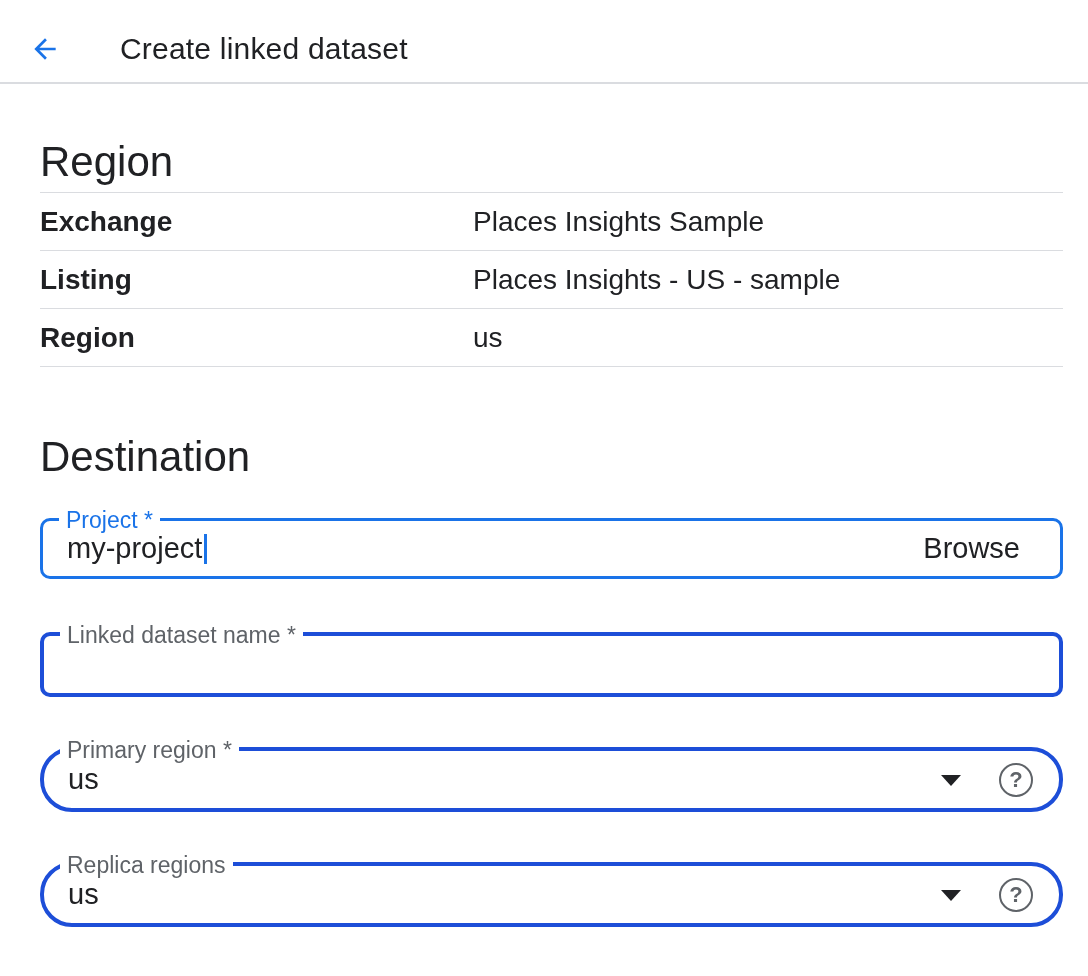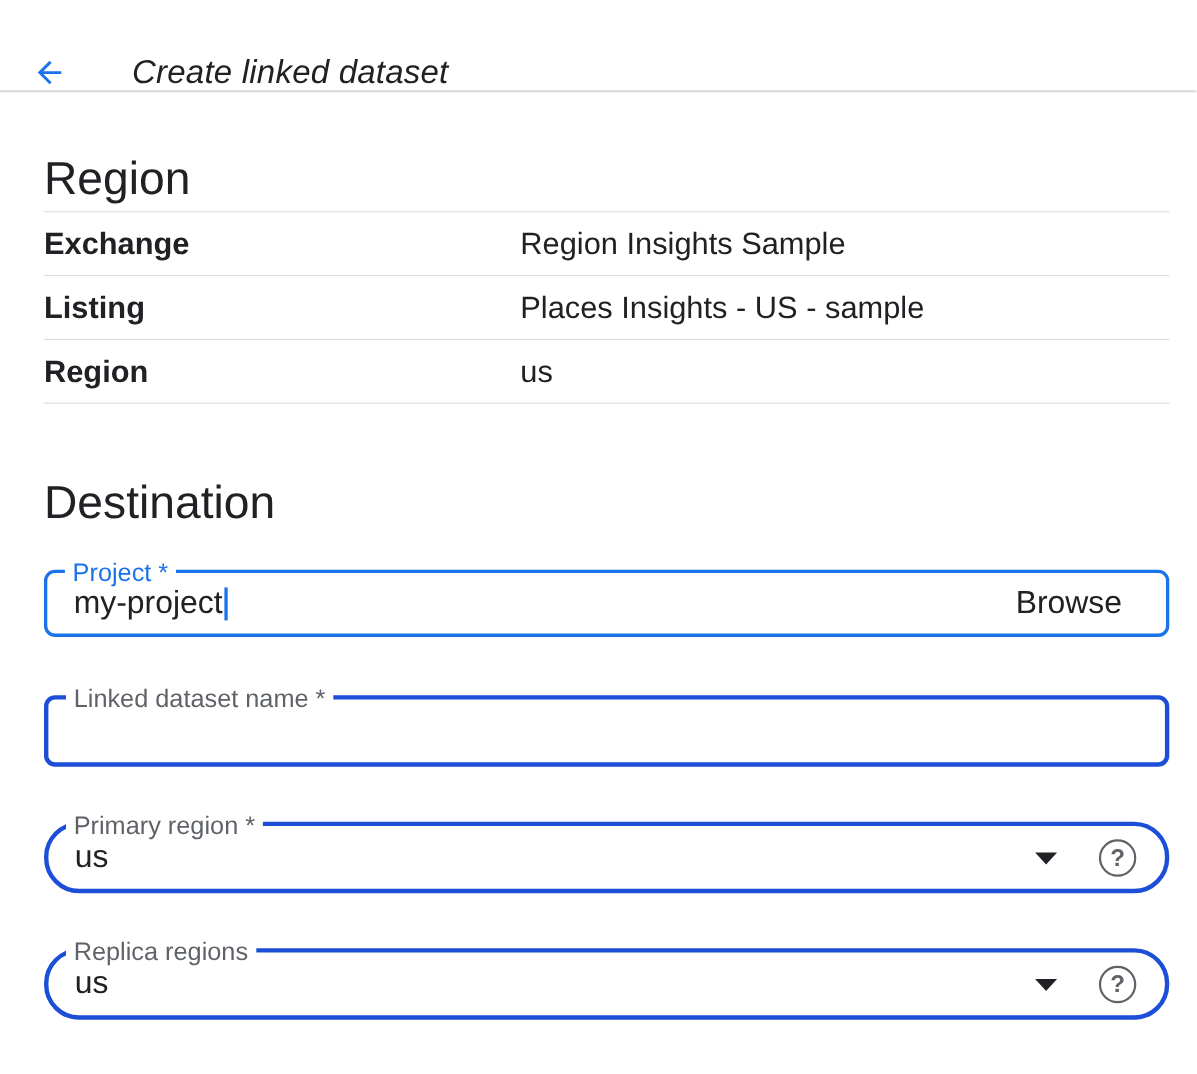--- a/index.html
+++ b/index.html
@@ -14,23 +14,22 @@
     background: #fff;
     overflow: hidden;
     position: relative;
   }
 
   
   .header {
     height: 84px;
     border-bottom: 2px solid #dadce0;
     display: flex;
-    align-items: flex-end;
+    align-items: center;
     padding: 16px 0 0 28px;
-    font-style: italic;
   }
   .back-btn {
     background: none;
     border: none;
     cursor: pointer;
     padding: 0;
     width: 34px;
     height: 32px;
     display: flex;
     align-items: center;
@@ -176,21 +175,21 @@
     <div class="page-title">Create linked dataset</div>
   </div>
 
   <div class="content">
 
     <div class="section-heading source">Region</div>
 
     <div class="kv-table">
       <div class="kv-row">
         <div class="kv-label">Exchange</div>
-        <div class="kv-value">Region Insights Sample</div>
+        <div class="kv-value">Places Insights Sample</div>
       </div>
       <div class="kv-row">
         <div class="kv-label">Listing</div>
         <div class="kv-value">Places Insights - US - sample</div>
       </div>
       <div class="kv-row">
         <div class="kv-label">Region</div>
         <div class="kv-value">us</div>
       </div>
     </div>

